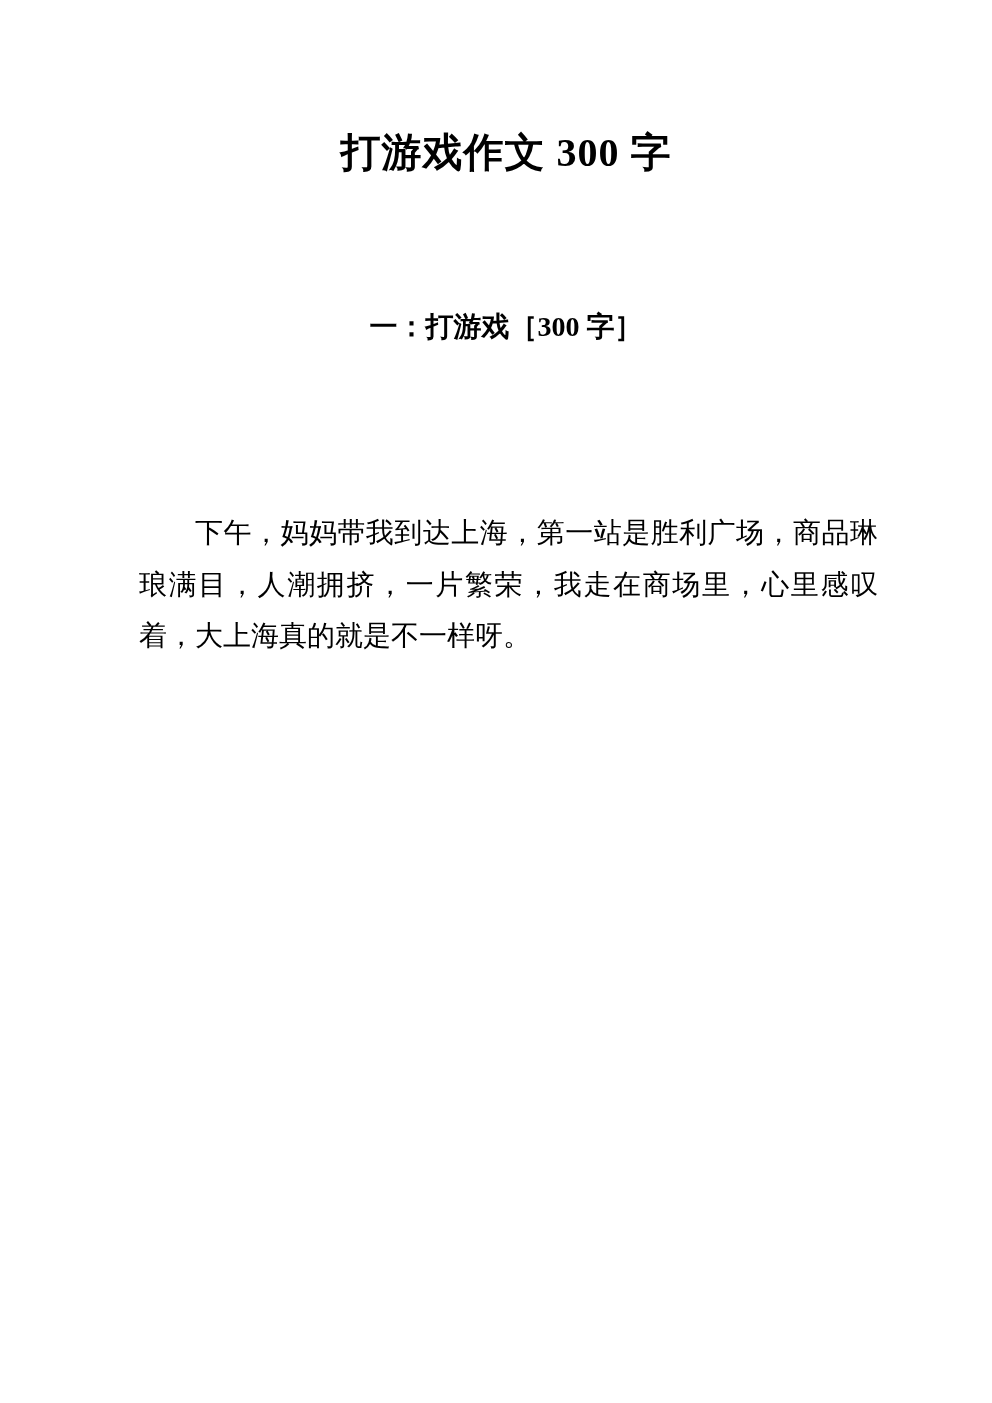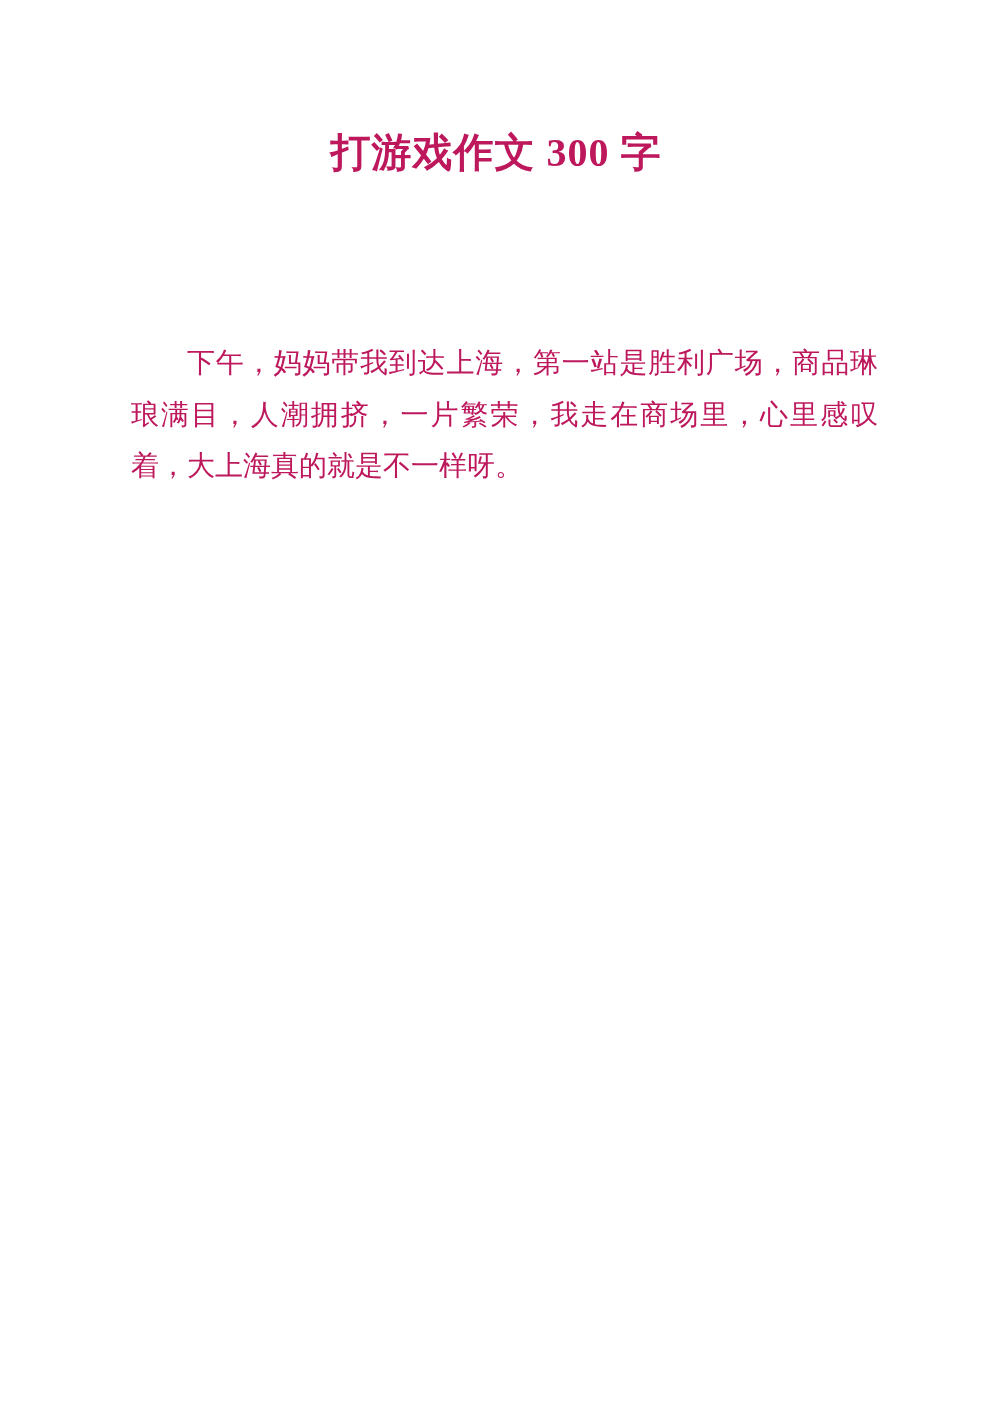--- a/index.html
+++ b/index.html
@@ -5,24 +5,25 @@
   html, body {
     margin: 0;
     padding: 0;
     background: #ffffff;
   }
   .page {
     position: relative;
     width: 992px;
     height: 1403px;
     background: #ffffff;
-    color: #be185d;
+    color: #000000;
     font-family: "Liberation Serif", "DejaVu Serif", serif;
     overflow: hidden;
     box-sizing: border-box;
+    padding-left: 20px;
   }
   .doc-title {
     margin: 129px 0 0 0;
     text-align: center;
     font-size: 40px;
     line-height: 48px;
     font-weight: bold;
     letter-spacing: 1px;
   }
   .doc-subtitle {
@@ -37,27 +38,28 @@
   }
   .para {
     margin: 0;
     font-size: 28px;
     line-height: 51.5px;
     text-align: justify;
     text-align-last: left;
     text-indent: 2em;
     word-break: break-all;
   }
-  .para-gap-1 { margin-top: 160px; margin-left: 12px; }
+  .para-gap-1 { margin-top: 160px; }
   .para-gap-2 { margin-top: 160px; }
 </style>
 </head>
 <body>
 
 <div class="page">
   <h1 class="doc-title">打游戏作文 300 字</h1>
 
+  <h2 class="doc-subtitle">一：打游戏［300 字］</h2>
 
   <div class="content">
     <p class="para para-gap-1">下午，妈妈带我到达上海，第一站是胜利广场，商品琳琅满目，人潮拥挤，一片繁荣，我走在商场里，心里感叹着，大上海真的就是不一样呀。</p>
 
   </div>
 </div>
 
 </body></html>

